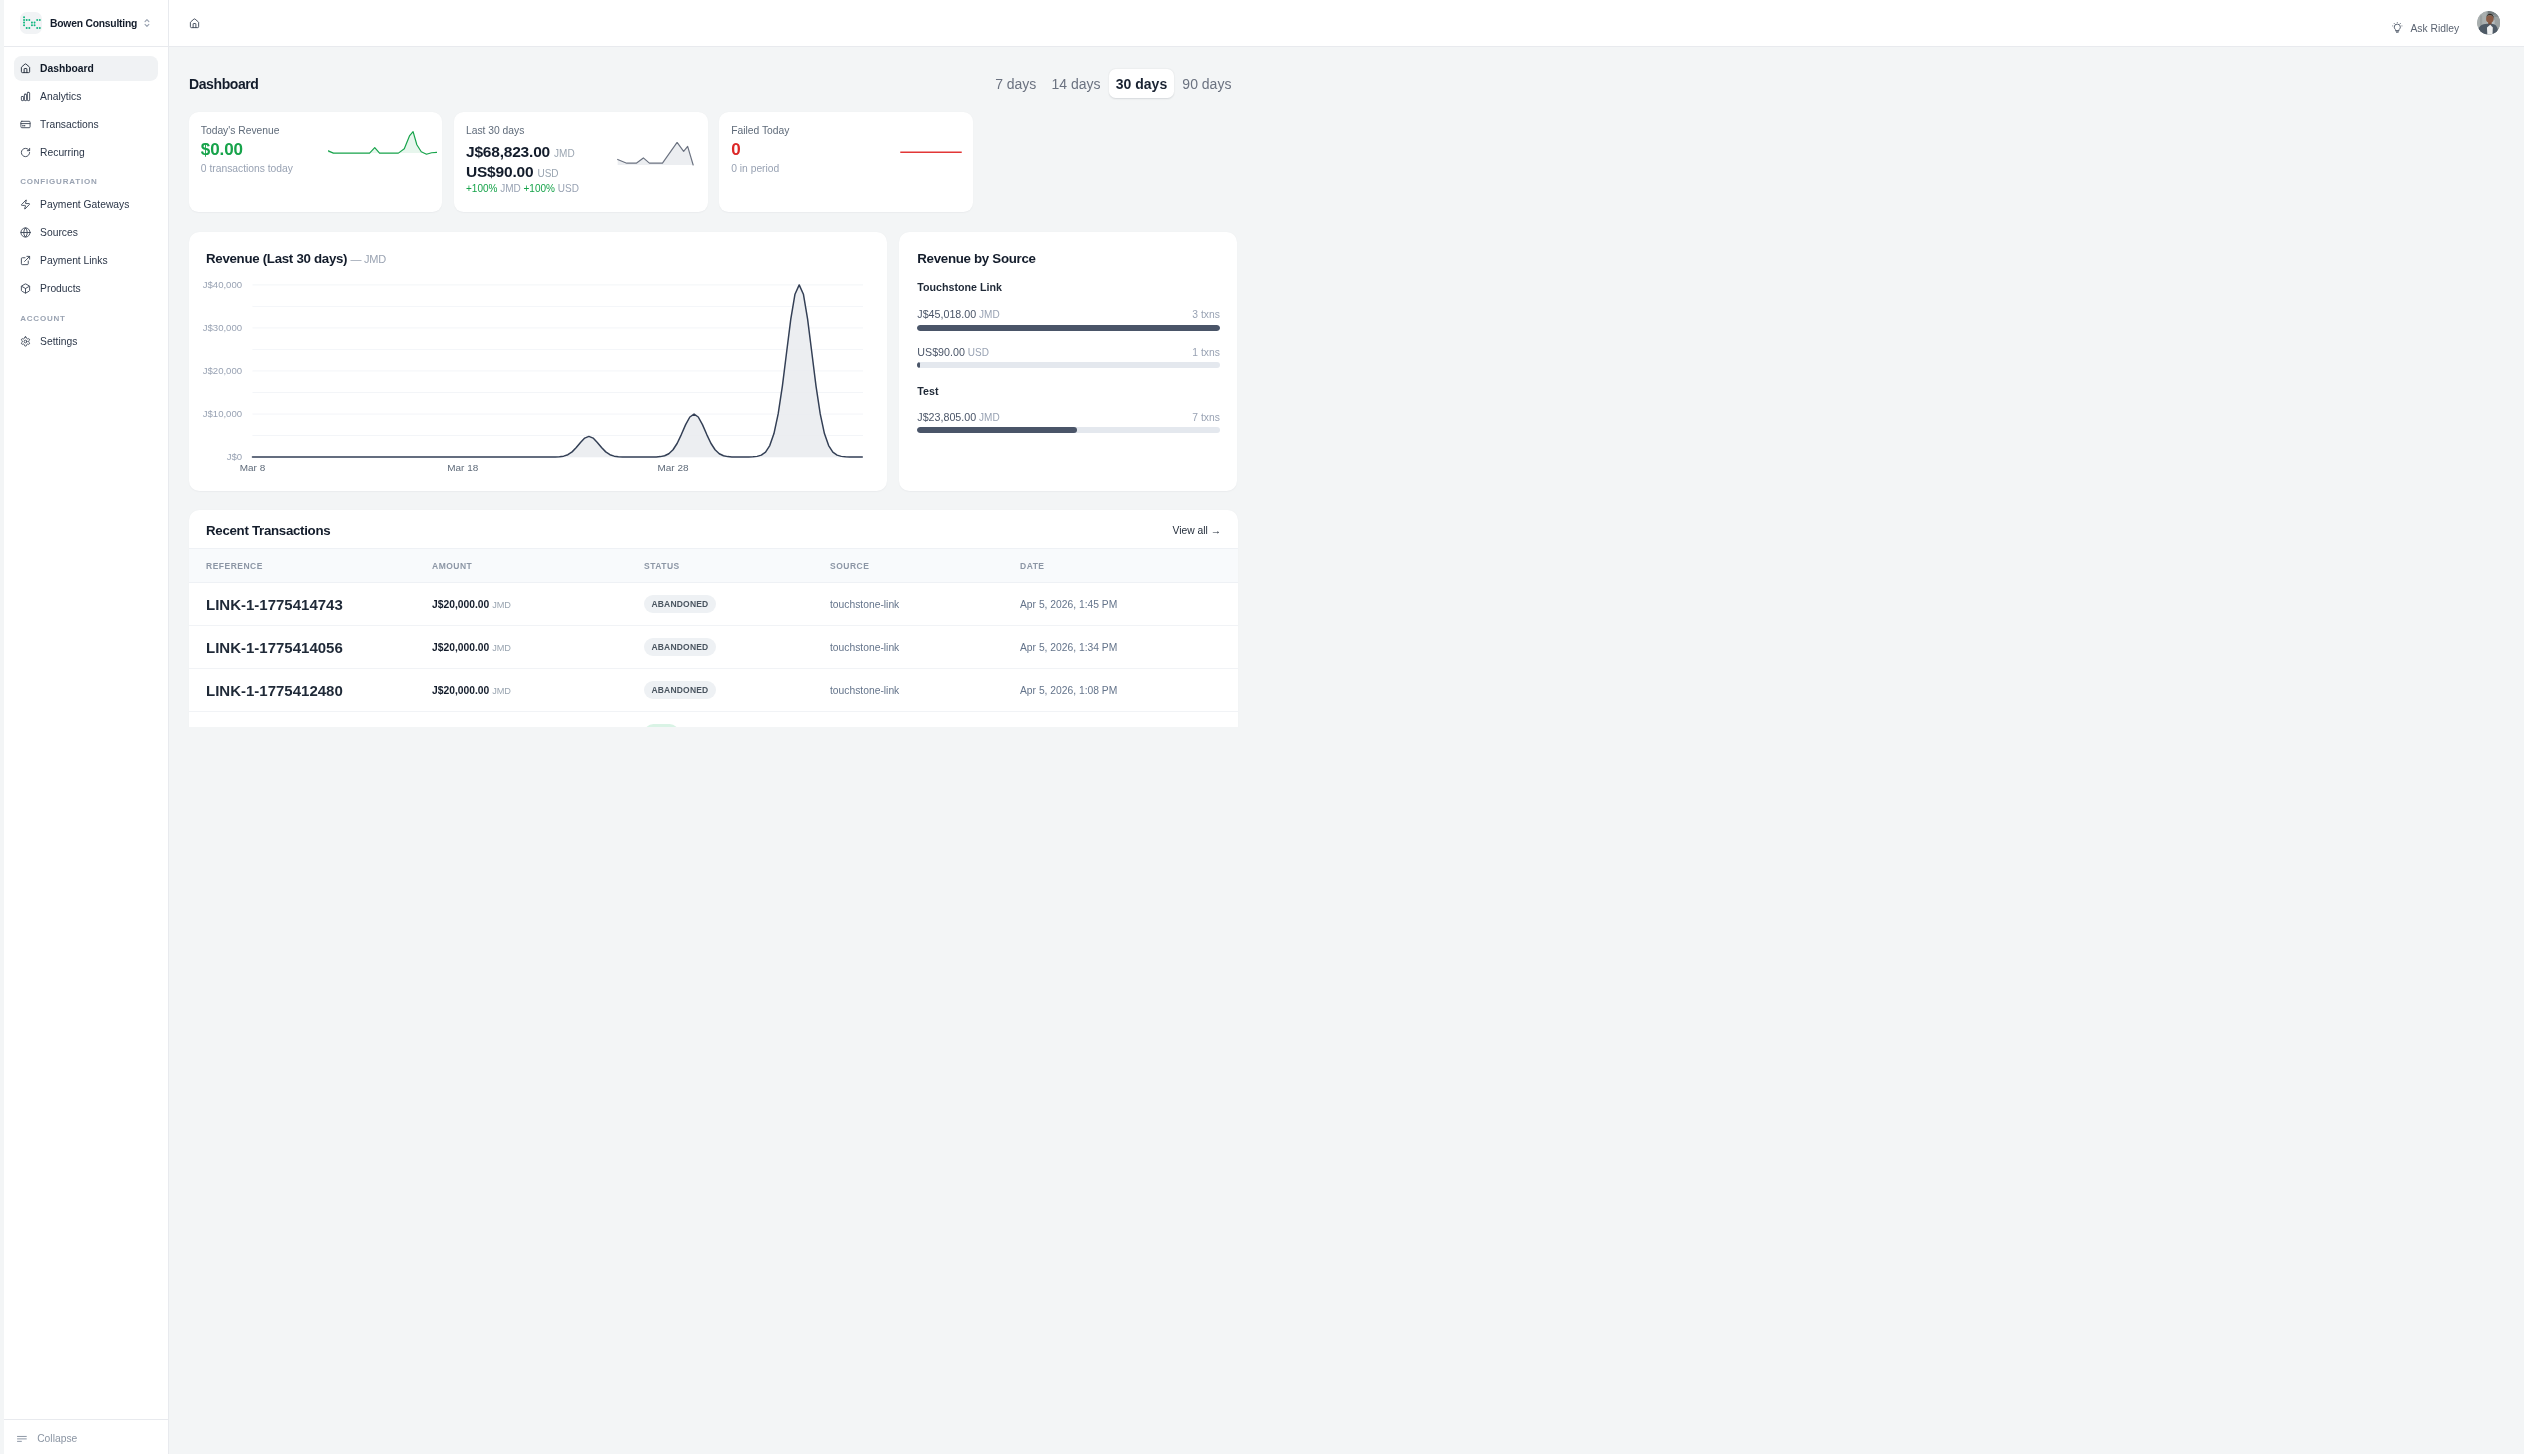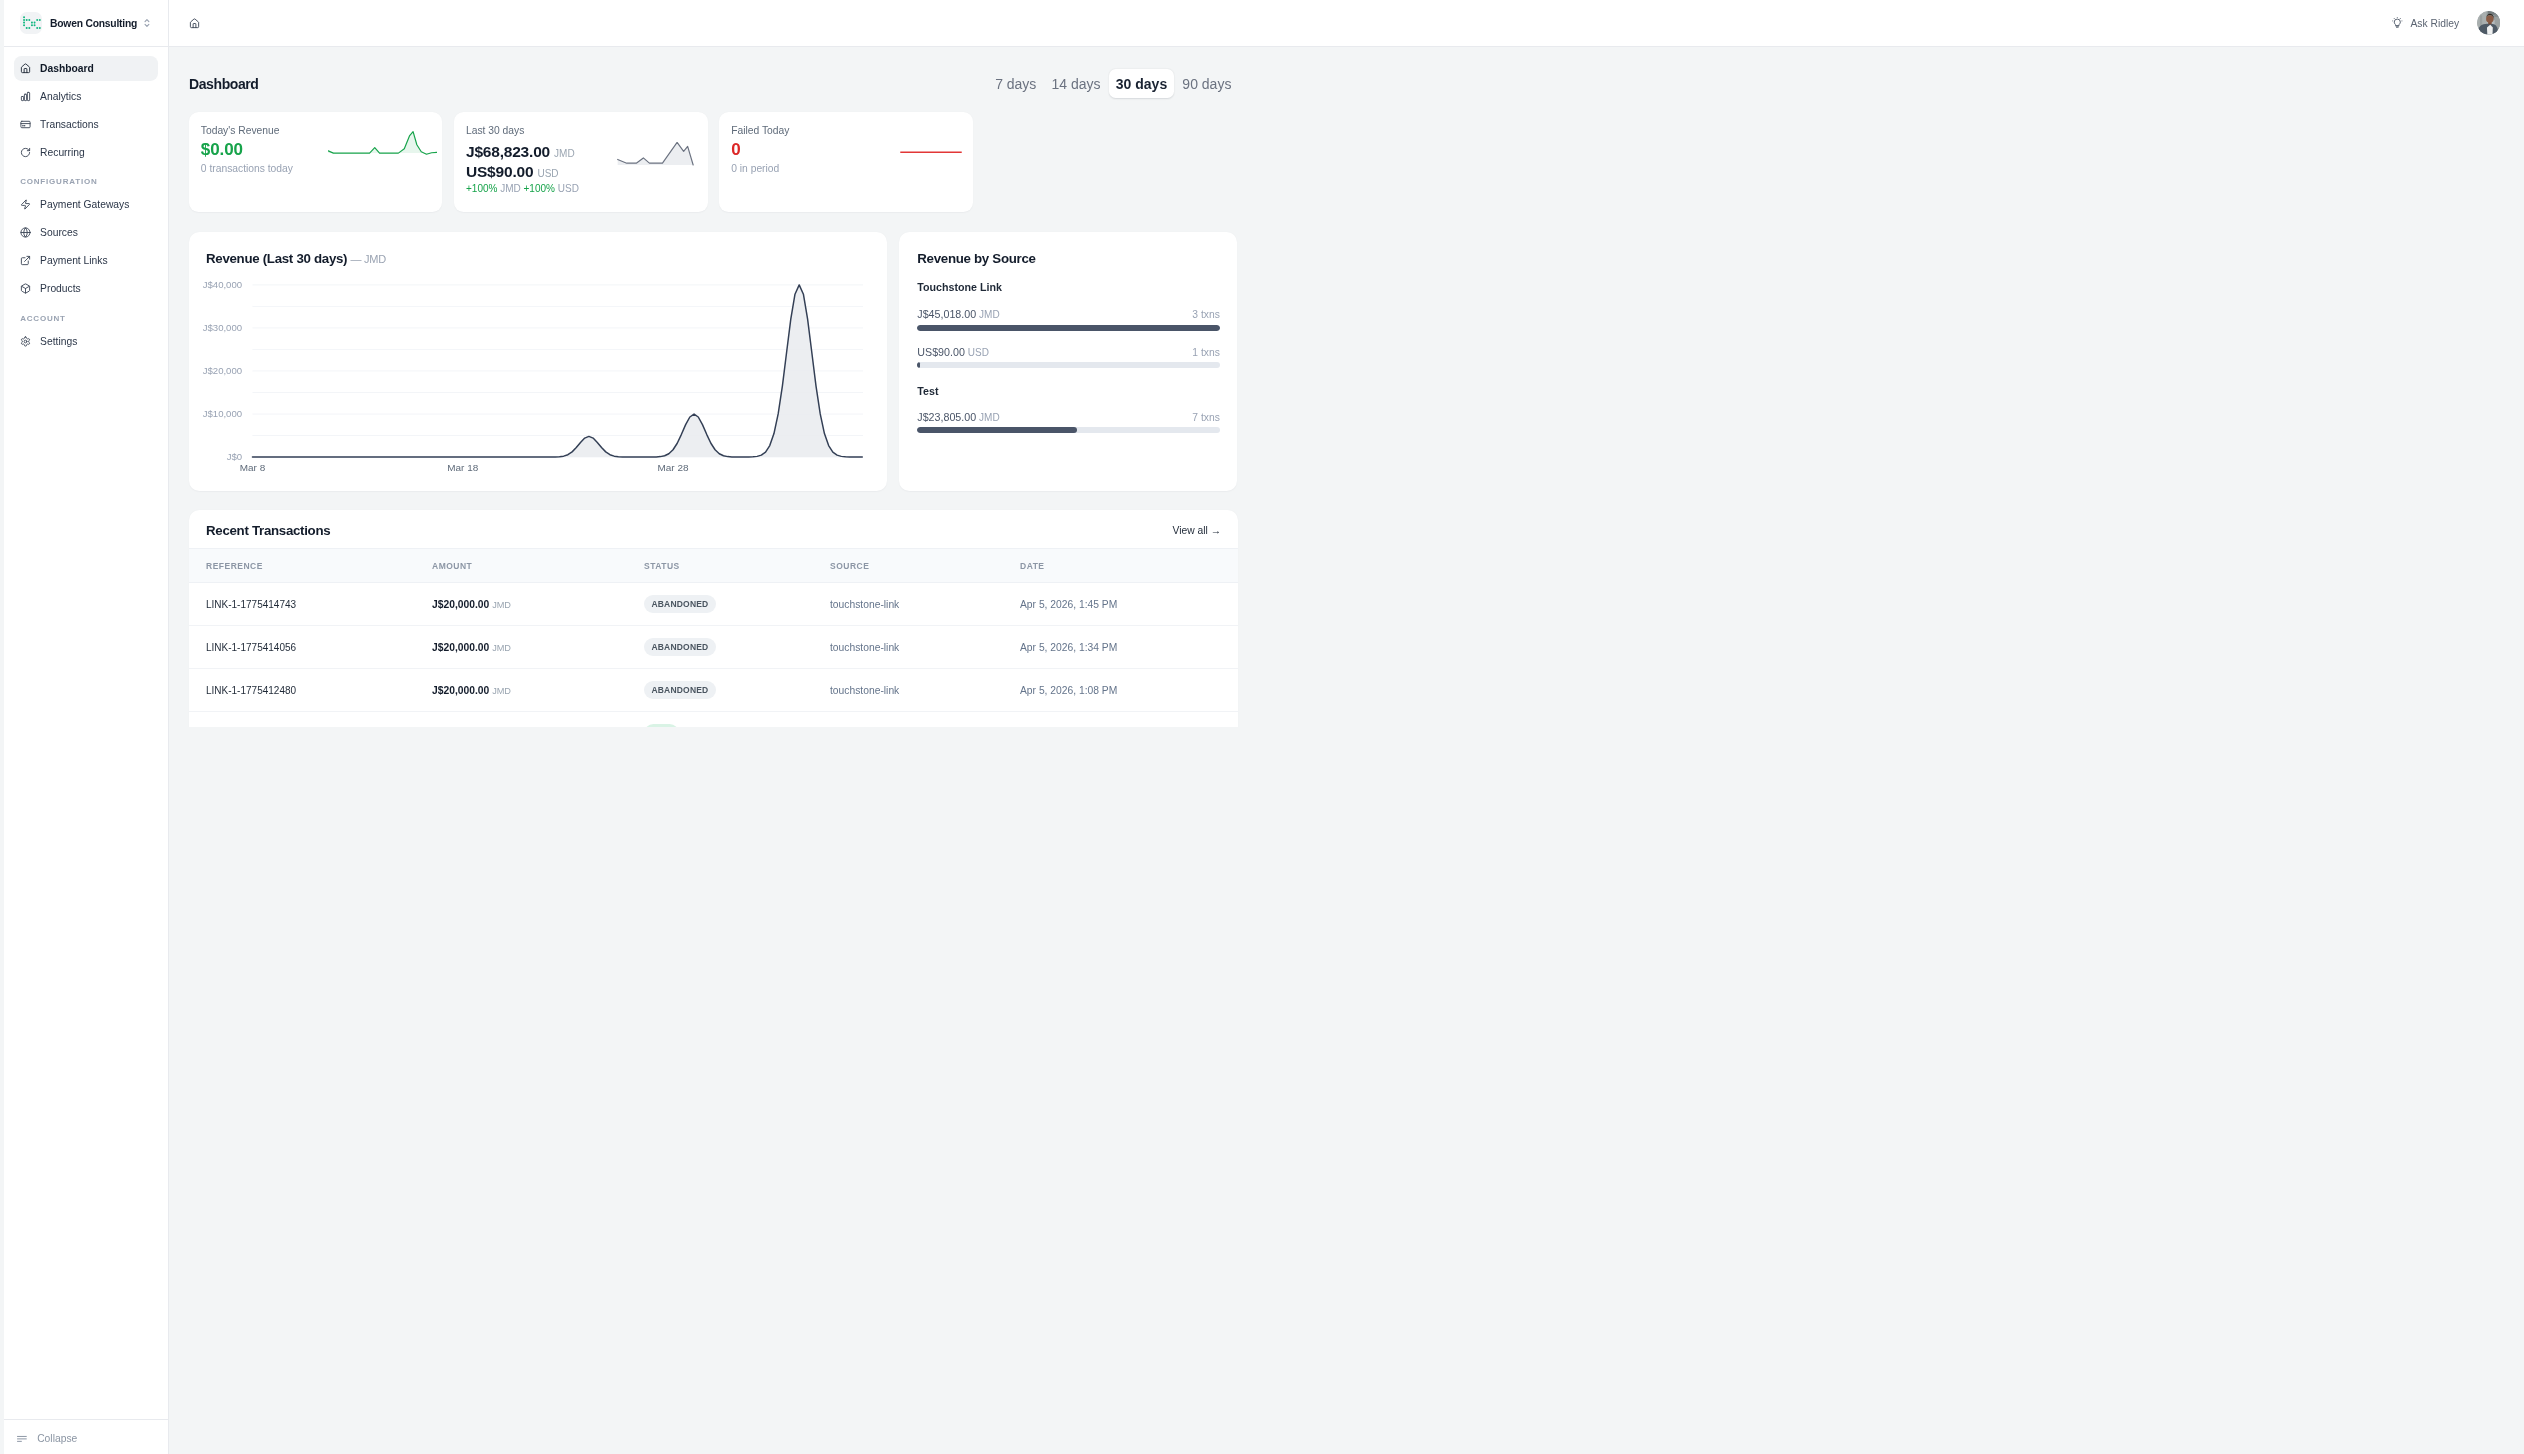--- a/index.html
+++ b/index.html
@@ -11,21 +11,21 @@
 .chev { position:absolute; right:17.7px; top:50%; transform:translateY(-50%); }
 .nav { padding:8.9px 9.6px 0; }
 .nav-item { display:flex; align-items:center; height:25px; border-radius:7.4px; padding:0 0 0 6.6px; margin-bottom:3px; color:#2b3648; font-size:10.3px; font-weight:500; }
 .nav-item svg { margin-right:8.9px; flex:none; }
 .nav-item.active { background:#f0f2f4; color:#0f1826; font-weight:600; }
 .nav-item.active svg { stroke:#1f2937; }
 .nav-label { font-size:8px; font-weight:700; letter-spacing:0.8px; color:#9aa3b2; margin:12.6px 0 5.9px 6.6px; }
 .side-foot { position:absolute; left:0; right:0; bottom:0; border-top:0.7px solid #e8eaee; height:35px; display:flex; align-items:center; padding:3.7px 11.8px 0; color:#8b95a3; font-size:10.3px; }
 .side-foot svg { margin-right:9.6px; }
 .topbar { position:fixed; left:165px; right:0; top:0; height:47px; background:#fff; border-bottom:0.7px solid #e8eaee; z-index:4; display:flex; align-items:center; padding:0 23.6px; }
-.topbar-right { margin-left:auto; display:flex; align-items:center; }
+.topbar-right { margin-left:auto; display:flex; align-items:flex-end; }
 .askridley { display:flex; align-items:center; color:#5b6472; font-size:10.3px; }
 .askridley svg { margin-right:7.4px; }
 .avatar { width:23.6px; height:23.6px; border-radius:50%; overflow:hidden; margin-left:17.7px; }
 .main { margin-left:165px; padding:71px 24px 0; }
 .title-row { display:flex; align-items:center; justify-content:space-between; margin-bottom:16px; height:25px; }
 h1 { font-size:14px; font-weight:700; color:#131c2b; letter-spacing:-0.4px; }
 .tabs { display:flex; align-items:center; }
 .tab { font-size:14px; color:#6b7280; padding:6.6px 6.6px; border-radius:6.6px; margin-left:2px; }
 .tab.active { background:#fff; color:#1a2332; font-weight:600; box-shadow:0 0.7px 1.5px rgba(16,24,40,0.08), 0 0.7px 2.2px rgba(16,24,40,0.05); }
 .stats { display:grid; grid-template-columns:repeat(4, 1fr); gap:11.8px; }
@@ -60,21 +60,21 @@
 .tx-head { display:flex; align-items:center; justify-content:space-between; height:38px; padding:3.7px 17px 0; }
 .tx-head h2 { font-size:13.3px; font-weight:700; color:#131c2b; letter-spacing:-0.3px; }
 .viewall { font-size:10.3px; color:#1f2937; }
 .thead { display:flex; background:#f8fafc; border-top:0.7px solid #eef1f5; border-bottom:0.7px solid #eef1f5; height:35px; align-items:center; font-size:8.5px; font-weight:700; color:#8c96a5; letter-spacing:0.5px; }
 .trow { display:flex; align-items:center; height:43px; border-bottom:0.7px solid #f1f3f6; font-size:10.3px; }
 .c1 { width:243px; padding-left:17px; flex:none; }
 .c2 { width:212px; flex:none; }
 .c3 { width:186px; flex:none; }
 .c4 { width:190px; flex:none; }
 .c5 { flex:1; }
-.ref { color:#1f2937; font-weight:400; font-size:10px; }
+.ref { color:#1f2937; font-weight:700; font-size:15px; }
 .amt { color:#131c2b; font-weight:700; }
 .amt span { color:#9aa5b1; font-weight:400; font-size:9.2px; }
 .pill { display:inline-block; font-size:8.5px; font-weight:600; letter-spacing:0.2px; color:#4a5560; background:#eef1f4; border-radius:73px; padding:4.4px 7.4px; }
 .pill.gr { background:#d9f3e5; color:#15803d; }
 .muted { color:#64748b; }
 svg.ic { display:block; }
 </style>
 </head>
 <body>
 <aside class="sidebar">

